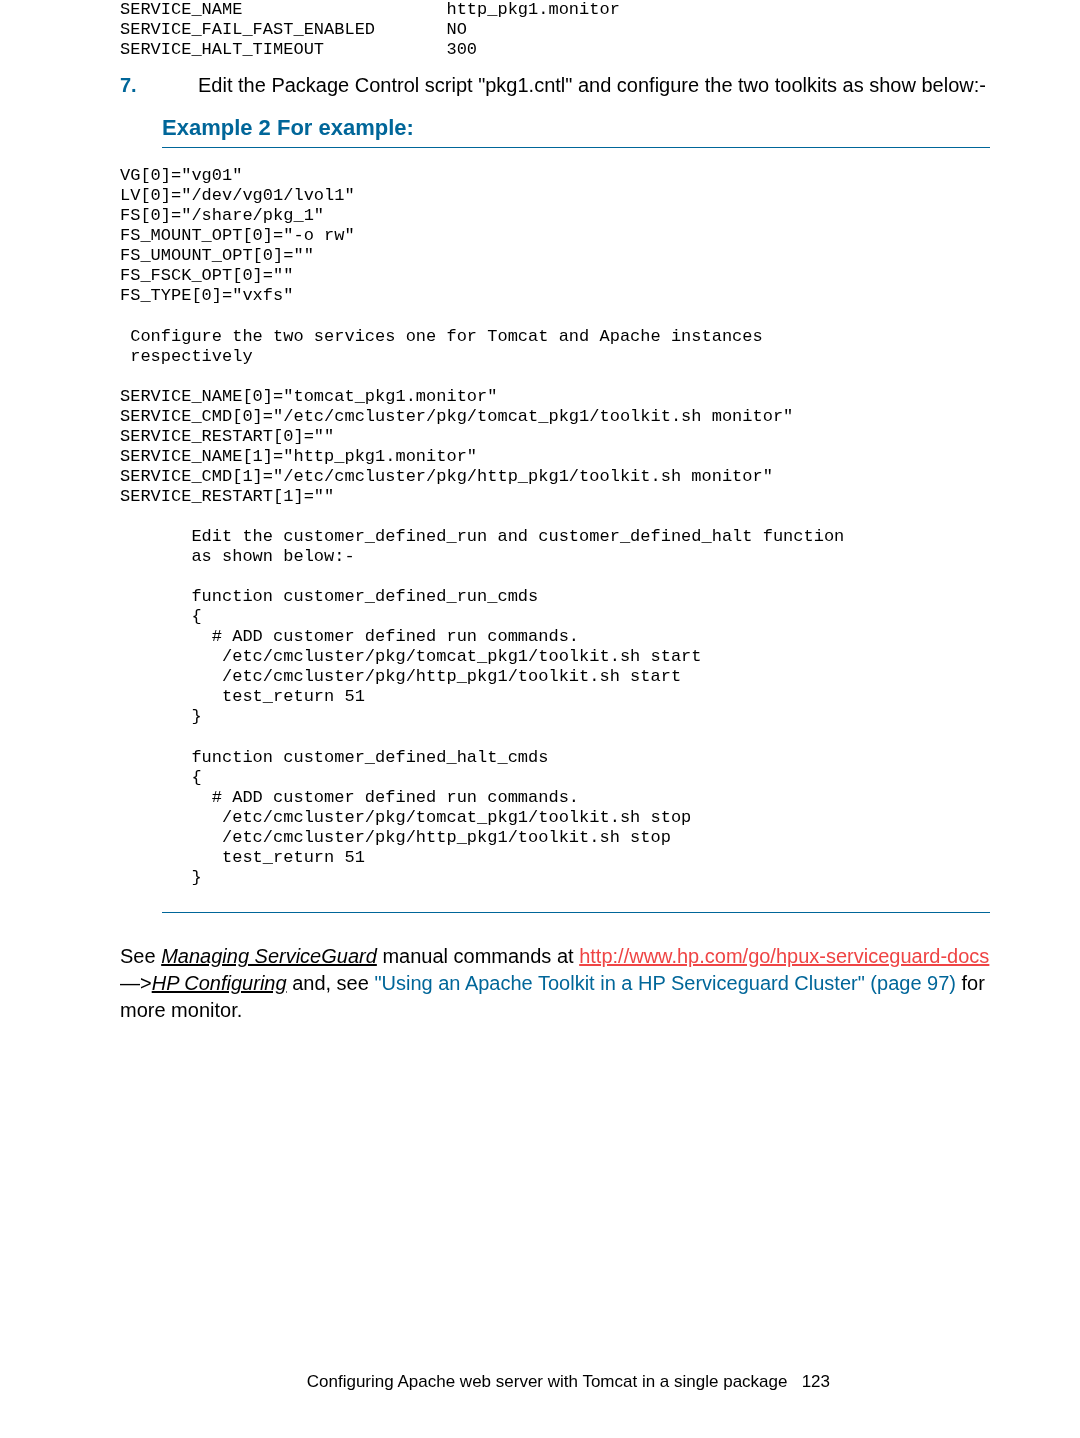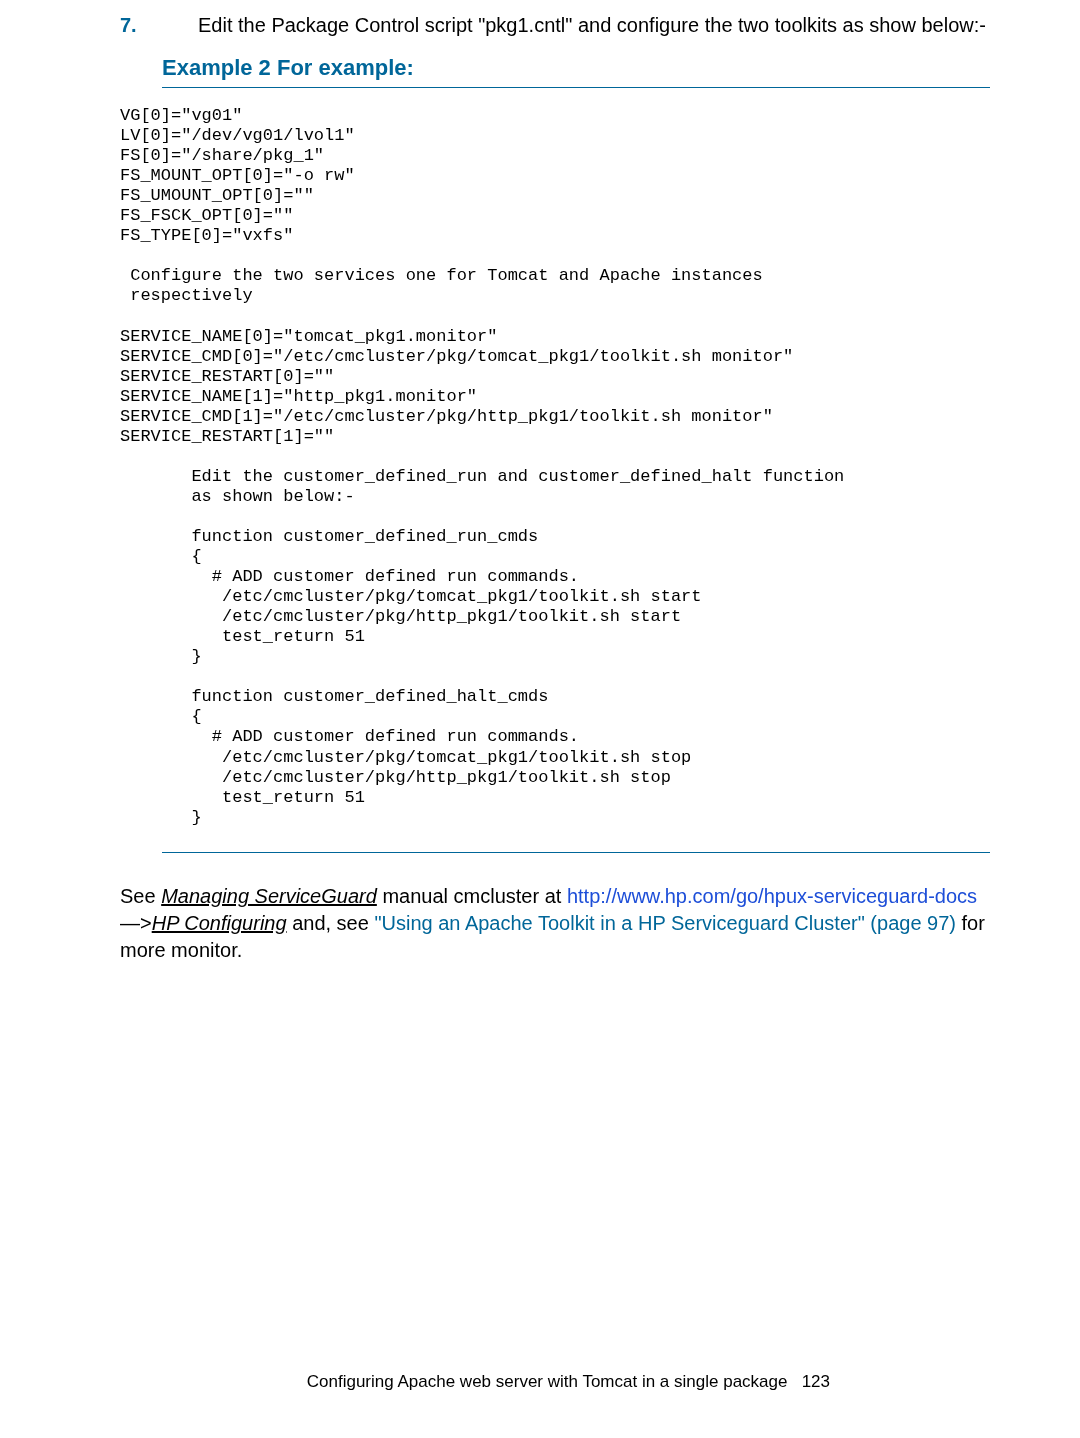--- a/index.html
+++ b/index.html
@@ -68,21 +68,22 @@
     margin-left: 42px;
   }
   .closing {
     font-family: "Arial Narrow", Arial, sans-serif;
     font-size: 20px;
     font-stretch: condensed;
     margin-top: 30px;
     line-height: 1.35;
   }
   .closing a.blue {
-    color: #1d4ed8;
+    color: #ef4444;
+    text-decoration: underline;
   }
   .closing span.teal {
     color: #006699;
   }
   .closing em {
     font-style: italic;
     text-decoration: underline;
   }
   .footer {
     position: absolute;
@@ -95,20 +96,23 @@
     font-size: 17px;
     font-stretch: condensed;
     text-align: right;
   }
 </style>
 </head>
 <body>
 
 <div class="page">
 
+  <pre class="code indented-code">SERVICE_NAME                    http_pkg1.monitor
+SERVICE_FAIL_FAST_ENABLED       NO
+SERVICE_HALT_TIMEOUT            300</pre>
 
   <div class="step-row">
     <div class="step-num">7.</div>
     <div class="step-text">Edit the Package Control script "pkg1.cntl" and configure the two toolkits as show below:-</div>
   </div>
 
   <div class="example-title">Example 2 For example:</div>
   <hr class="rule">
 
   <pre class="code indented-code">VG[0]="vg01"
@@ -144,20 +148,20 @@
        {
          # ADD customer defined run commands.
           /etc/cmcluster/pkg/tomcat_pkg1/toolkit.sh stop
           /etc/cmcluster/pkg/http_pkg1/toolkit.sh stop
           test_return 51
        }</pre>
 
   <hr class="rule2">
 
   <div class="closing">
-    <span>See </span><em>Managing ServiceGuard</em><span> manual cmcluster at </span><a class="blue">http://www.hp.com/go/hpux-serviceguard-docs</a><span> —&gt;</span><em>HP Configuring</em><span>  and, see </span><span class="teal">"Using an Apache Toolkit in a HP Serviceguard Cluster" (page 97)</span><span> for more monitor.</span>
+    <span>See </span><em>Managing ServiceGuard</em><span> manual commands at </span><a class="blue">http://www.hp.com/go/hpux-serviceguard-docs</a><span> —&gt;</span><em>HP Configuring</em><span>  and, see </span><span class="teal">"Using an Apache Toolkit in a HP Serviceguard Cluster" (page 97)</span><span> for more monitor.</span>
   </div>
 
 </div>
 
 <div class="footer">
   <span>Configuring Apache web server with Tomcat in a single package</span>&nbsp;&nbsp;&nbsp;<span>123</span>
 </div>
 
 </body></html>

